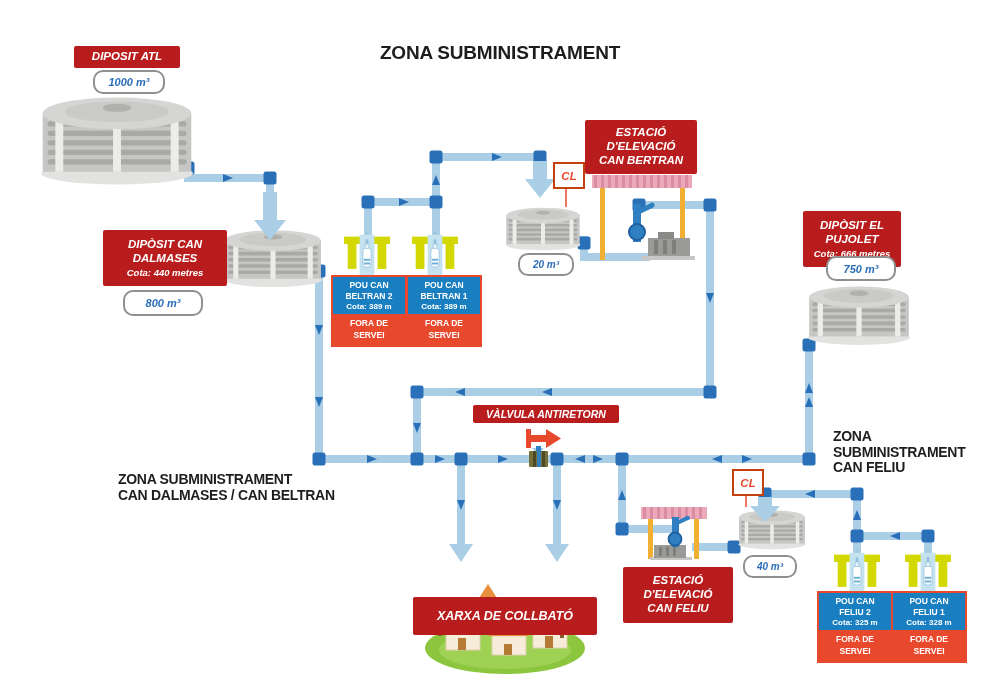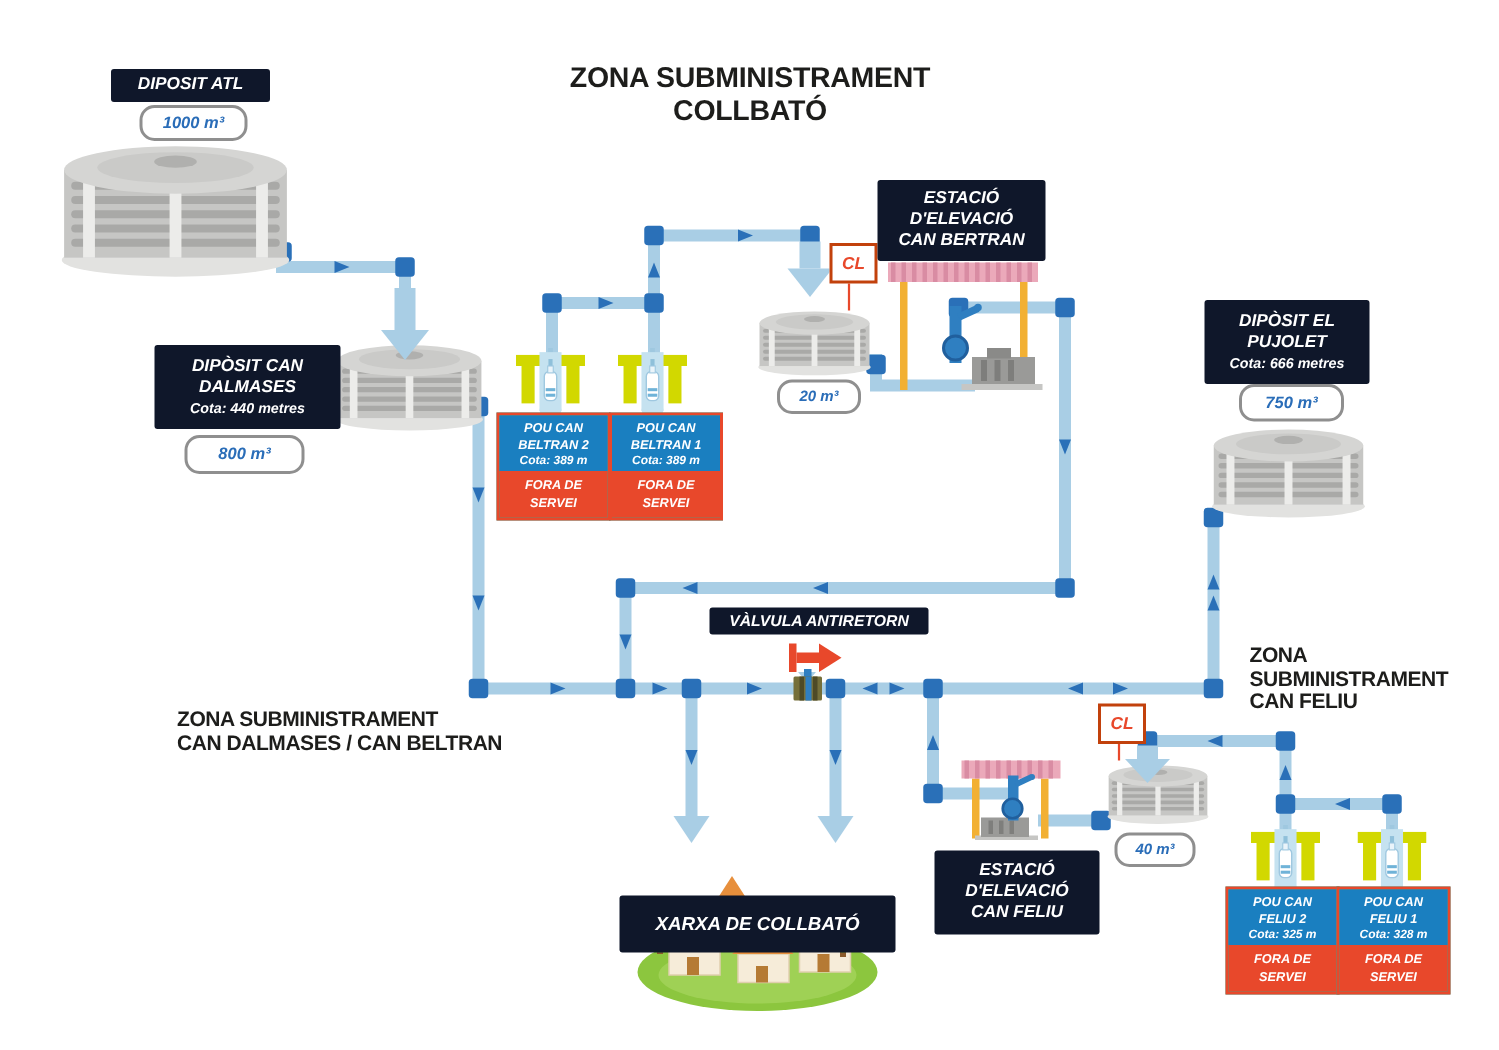--- a/index.html
+++ b/index.html
@@ -1,30 +1,30 @@
 <!DOCTYPE html>
 <html><head>
 <meta charset="utf-8">
 <style>
   body{margin:0;background:#fff}
   #stage{position:relative;width:999px;height:700px;background:#fff;
          font-family:"Liberation Sans",sans-serif;overflow:hidden}
   #stage svg.canvas{position:absolute;left:0;top:0}
   .title{position:absolute;color:#1d1d1b;font-weight:bold;text-align:center;
          font-size:19px;line-height:1.15;letter-spacing:-.2px}
-  .lbl{position:absolute;background:#0f172a;color:#fff;font-weight:bold;font-style:italic;
+  .lbl{position:absolute;background:#b91c1c;color:#fff;font-weight:bold;font-style:italic;
        text-align:center;display:flex;flex-direction:column;justify-content:center;border-radius:2px}
   .lbl .big{font-size:11.5px;line-height:1.2}
   .lbl .cota{font-size:9.5px;line-height:1.2;margin-top:1px}
   .vol{position:absolute;background:#fff;border:2px solid #8f8f8f;color:#2a6db8;font-weight:bold;
        font-style:italic;display:flex;align-items:center;justify-content:center;
        font-size:11px;border-radius:10px}
   .cl{position:absolute;background:#fff;border:2px solid #c2410c;color:#e8482b;font-weight:bold;
       font-style:italic;display:flex;align-items:center;justify-content:center;font-size:11.5px}
-  .pou{position:absolute;border:2px solid #e8482b;background:#14b8a6;font-style:italic;
+  .pou{position:absolute;border:2px solid #e8482b;background:#0f172a;
        font-weight:bold;text-align:center}
   .pou-blue{background:#1a7fc0;color:#fff;font-size:8.5px;line-height:1.3;padding:3px 1px 2px}
   .pou-cota{font-size:8px}
   .pou-red{background:#e8482b;color:#fff;font-size:8.5px;line-height:1.3;padding:4px 1px;margin-top:0}
   .zone{position:absolute;color:#1d1d1b;font-weight:bold;text-align:left;
         font-size:14px;line-height:1.12;letter-spacing:-.3px}
 </style>
 </head>
 <body>
 
@@ -228,21 +228,20 @@
     </g>
 
     <g stroke="#e8482b" stroke-width="1.5">
       <line x1="566" y1="186" x2="566" y2="207"></line>
       <line x1="746" y1="492" x2="746" y2="507"></line>
     </g>
   </svg>
 
   <div class="title" style="left:300px;top:42px;width:400px">
     <div>ZONA SUBMINISTRAMENT</div>
-    <div>COLLBATÓ</div>
   </div>
 
   <div class="lbl" style="left:74px;top:46px;width:106px;height:22px">
     <div class="big">DIPOSIT ATL</div>
   </div>
   <div class="vol" style="left:93px;top:70px;width:68px;height:20px">1000 m³</div>
 
   <div class="lbl" style="left:103px;top:230px;width:124px;height:56px">
     <div class="big">DIPÒSIT CAN</div>
     <div class="big">DALMASES</div>
@@ -275,21 +274,21 @@
 
   <div class="cl" style="left:553px;top:162px;width:28px;height:23px">CL</div>
   <div class="vol" style="left:518px;top:253px;width:52px;height:19px;font-size:10px">20 m³</div>
 
   <div class="lbl" style="left:585px;top:120px;width:112px;height:54px">
     <div class="big">ESTACIÓ</div>
     <div class="big">D'ELEVACIÓ</div>
     <div class="big">CAN BERTRAN</div>
   </div>
 
-  <div class="lbl" style="left:803px;top:200px;width:110px;height:56px">
+  <div class="lbl" style="left:803px;top:211px;width:98px;height:56px">
     <div class="big">DIPÒSIT EL</div>
     <div class="big">PUJOLET</div>
     <div class="cota">Cota: 666 metres</div>
   </div>
   <div class="vol" style="left:826px;top:256px;width:66px;height:21px">750 m³</div>
 
   <div class="lbl" style="left:473px;top:405px;width:146px;height:18px">
     <div style="font-size:10.5px">VÀLVULA ANTIRETORN</div>
   </div>
 

